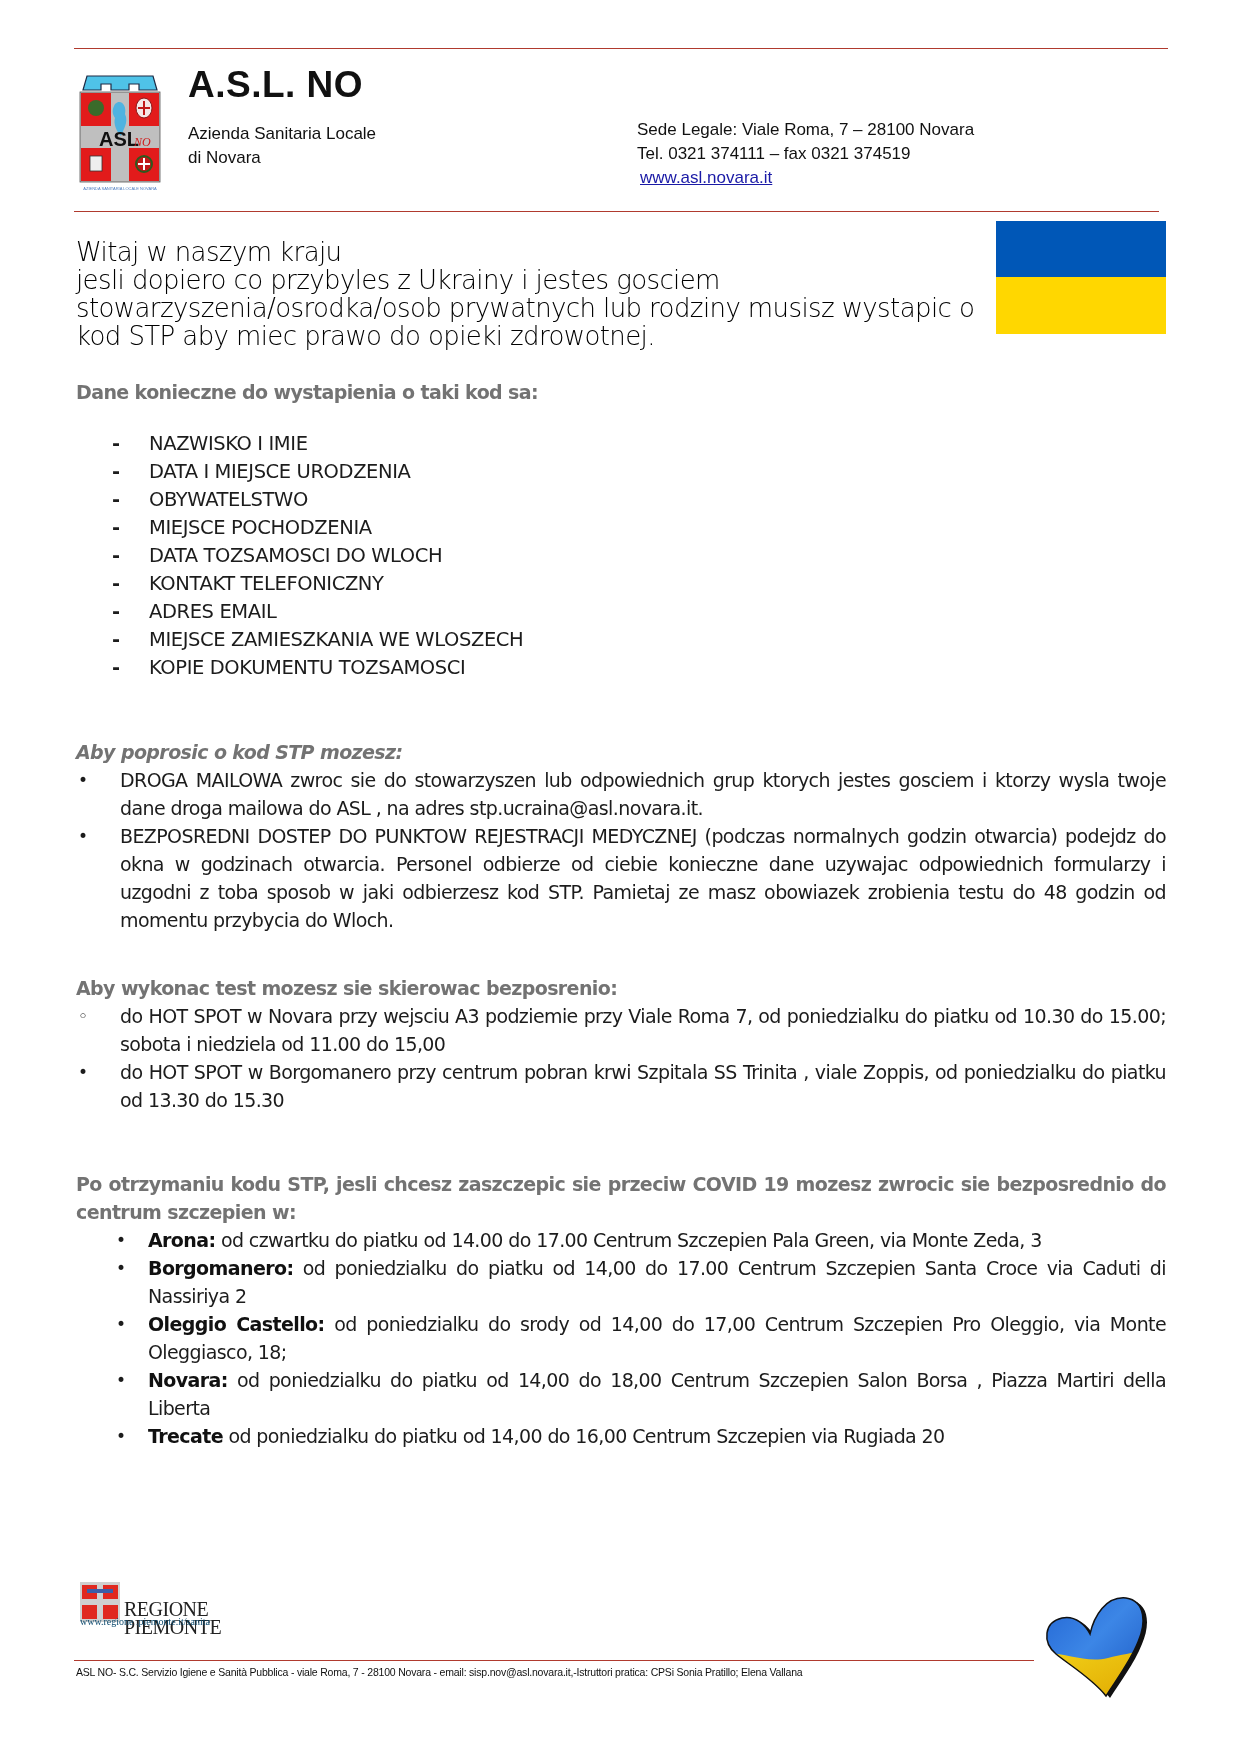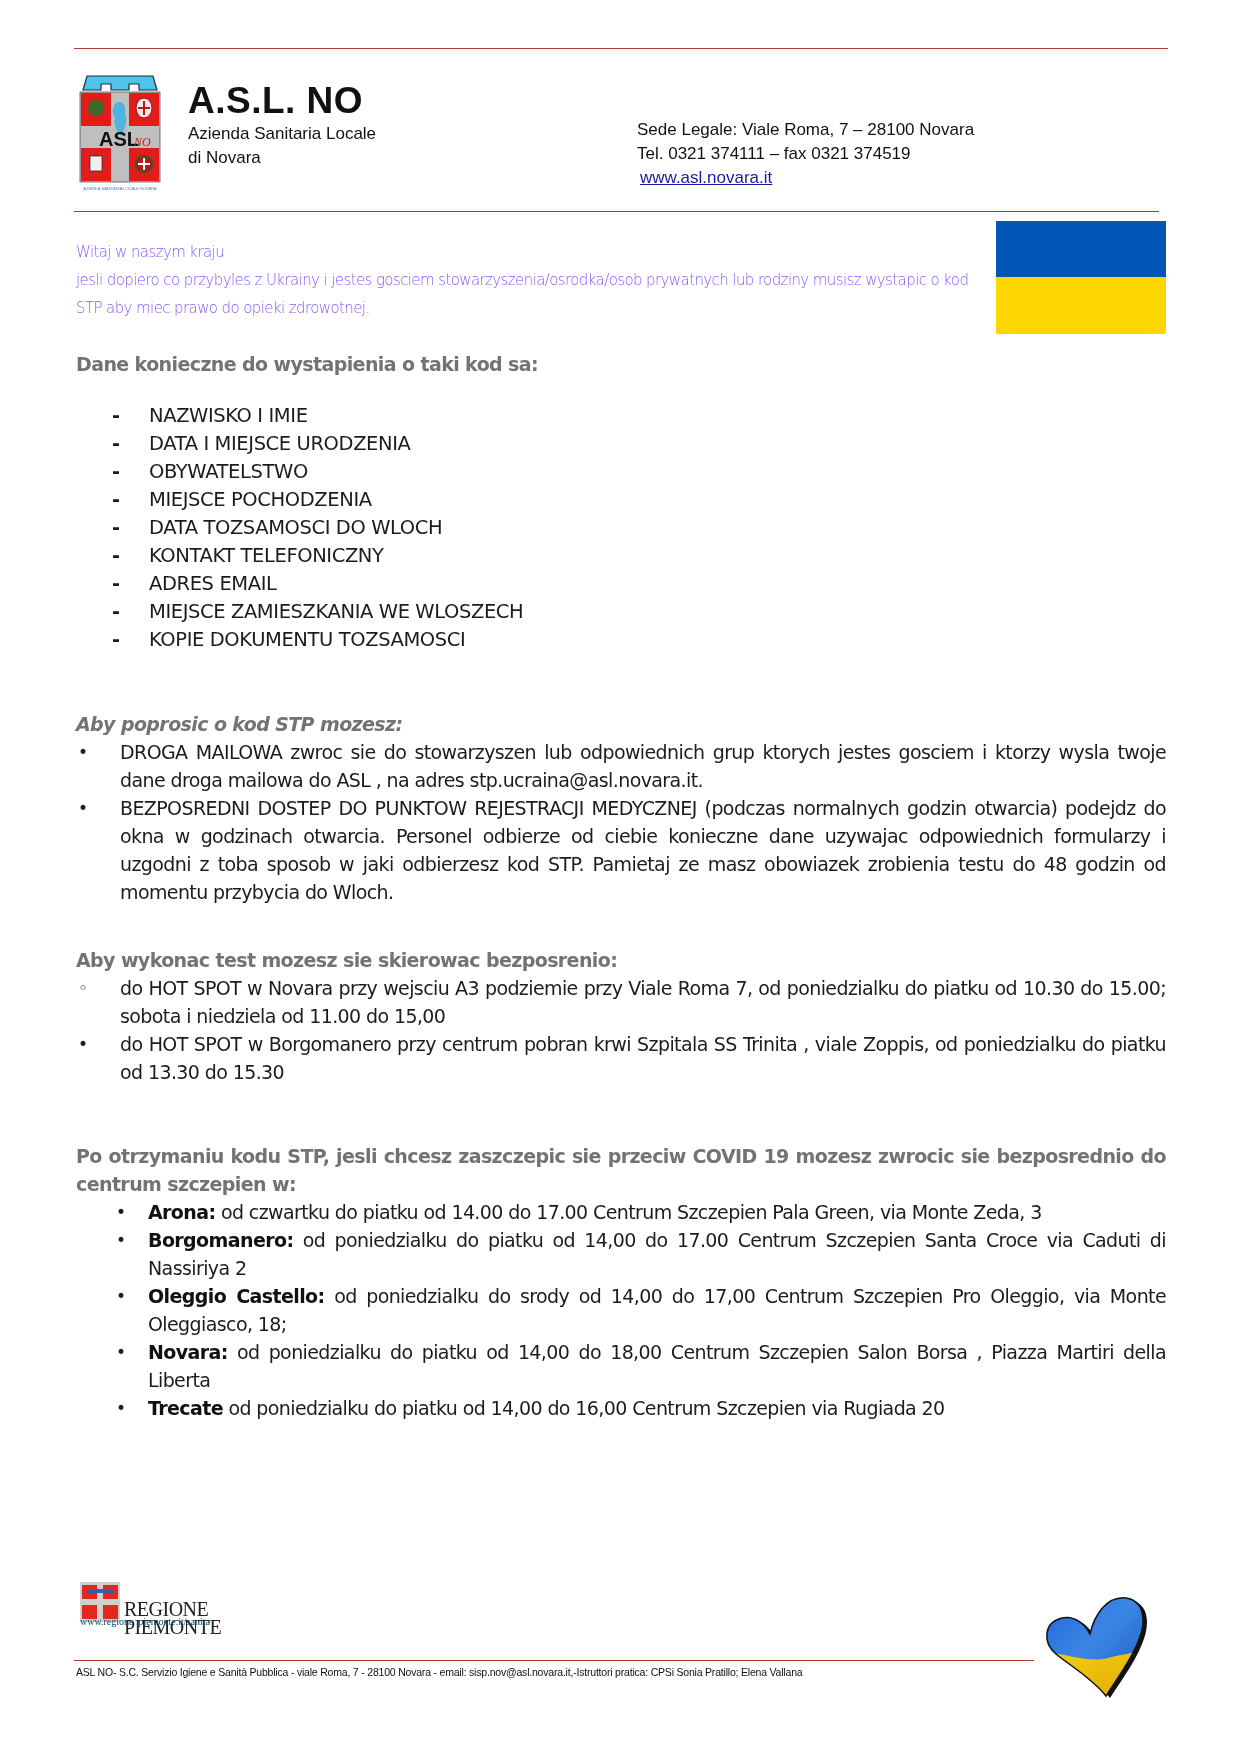--- a/index.html
+++ b/index.html
@@ -3,32 +3,32 @@
 <meta charset="utf-8">
 <style>
   * { margin: 0; padding: 0; box-sizing: border-box; }
   html, body { width: 1241px; height: 1755px; background: #ffffff; }
   body { position: relative; font-family: "DejaVu Sans", sans-serif; color: #111; overflow: hidden; }
 
   .rule-top { position: absolute; left: 74px; top: 48px; width: 1094px; height: 1px; background: #b03a2e; }
   .rule-header { position: absolute; left: 74px; top: 211px; width: 1085px; height: 1px; background: #b03a2e; }
 
   .logo { position: absolute; left: 77px; top: 74px; width: 86px; height: 120px; }
-  .brand-title { position: absolute; left: 188px; top: 80px; font-family: "Liberation Sans", sans-serif; font-weight: bold; font-size: 37px; letter-spacing: 0.5px; color: #111; }
+  .brand-title { position: absolute; left: 188px; top: 64px; font-family: "Liberation Sans", sans-serif; font-weight: bold; font-size: 37px; letter-spacing: 0.5px; color: #111; }
   .brand-sub { position: absolute; left: 188px; top: 122px; font-family: "Liberation Sans", sans-serif; font-size: 17px; line-height: 24px; color: #111; }
 
   .contact { position: absolute; left: 637px; top: 118px; font-family: "Liberation Sans", sans-serif; font-size: 17px; line-height: 24px; color: #111; }
   .contact a { color: #1a1aa6; text-decoration: underline; display: inline-block; margin-left: 3px; }
 
   .flag { position: absolute; left: 996px; top: 221px; width: 170px; height: 113px; }
   .flag .blue { height: 56px; background: #0057b7; }
   .flag .yellow { height: 57px; background: #ffd700; }
 
   .content { position: absolute; left: 76px; top: 238px; width: 1090px; font-family: "DejaVu Sans", sans-serif; }
-  .text { font-size: 15px; line-height: 28px; color: #8b5cf6; font-weight: 300; letter-spacing: -0.6px; }
+  .text { font-size: 26px; line-height: 28px; color: #000000; font-weight: 300; letter-spacing: -0.6px; }
   .intro { width: 900px; }
   .heading { font-size: 19px; font-weight: bold; color: #737373; letter-spacing: -0.6px; line-height: 28px; }
 
   .dash-list { list-style: none; margin-left: 36px; }
   .dash-list li { font-size: 19.5px; line-height: 28px; color: #1c1c1c; display: flex; letter-spacing: -0.4px; }
   .dash-list .dash { width: 37px; font-weight: bold; }
 
   .bullet-list { list-style: none; }
   .bullet-list li { display: flex; font-size: 19px; line-height: 28px; color: #1c1c1c; text-align: justify; letter-spacing: -0.6px; }
   .bullet-list .mark { width: 44px; flex: 0 0 44px; padding-left: 2px; font-size: 17px; }

